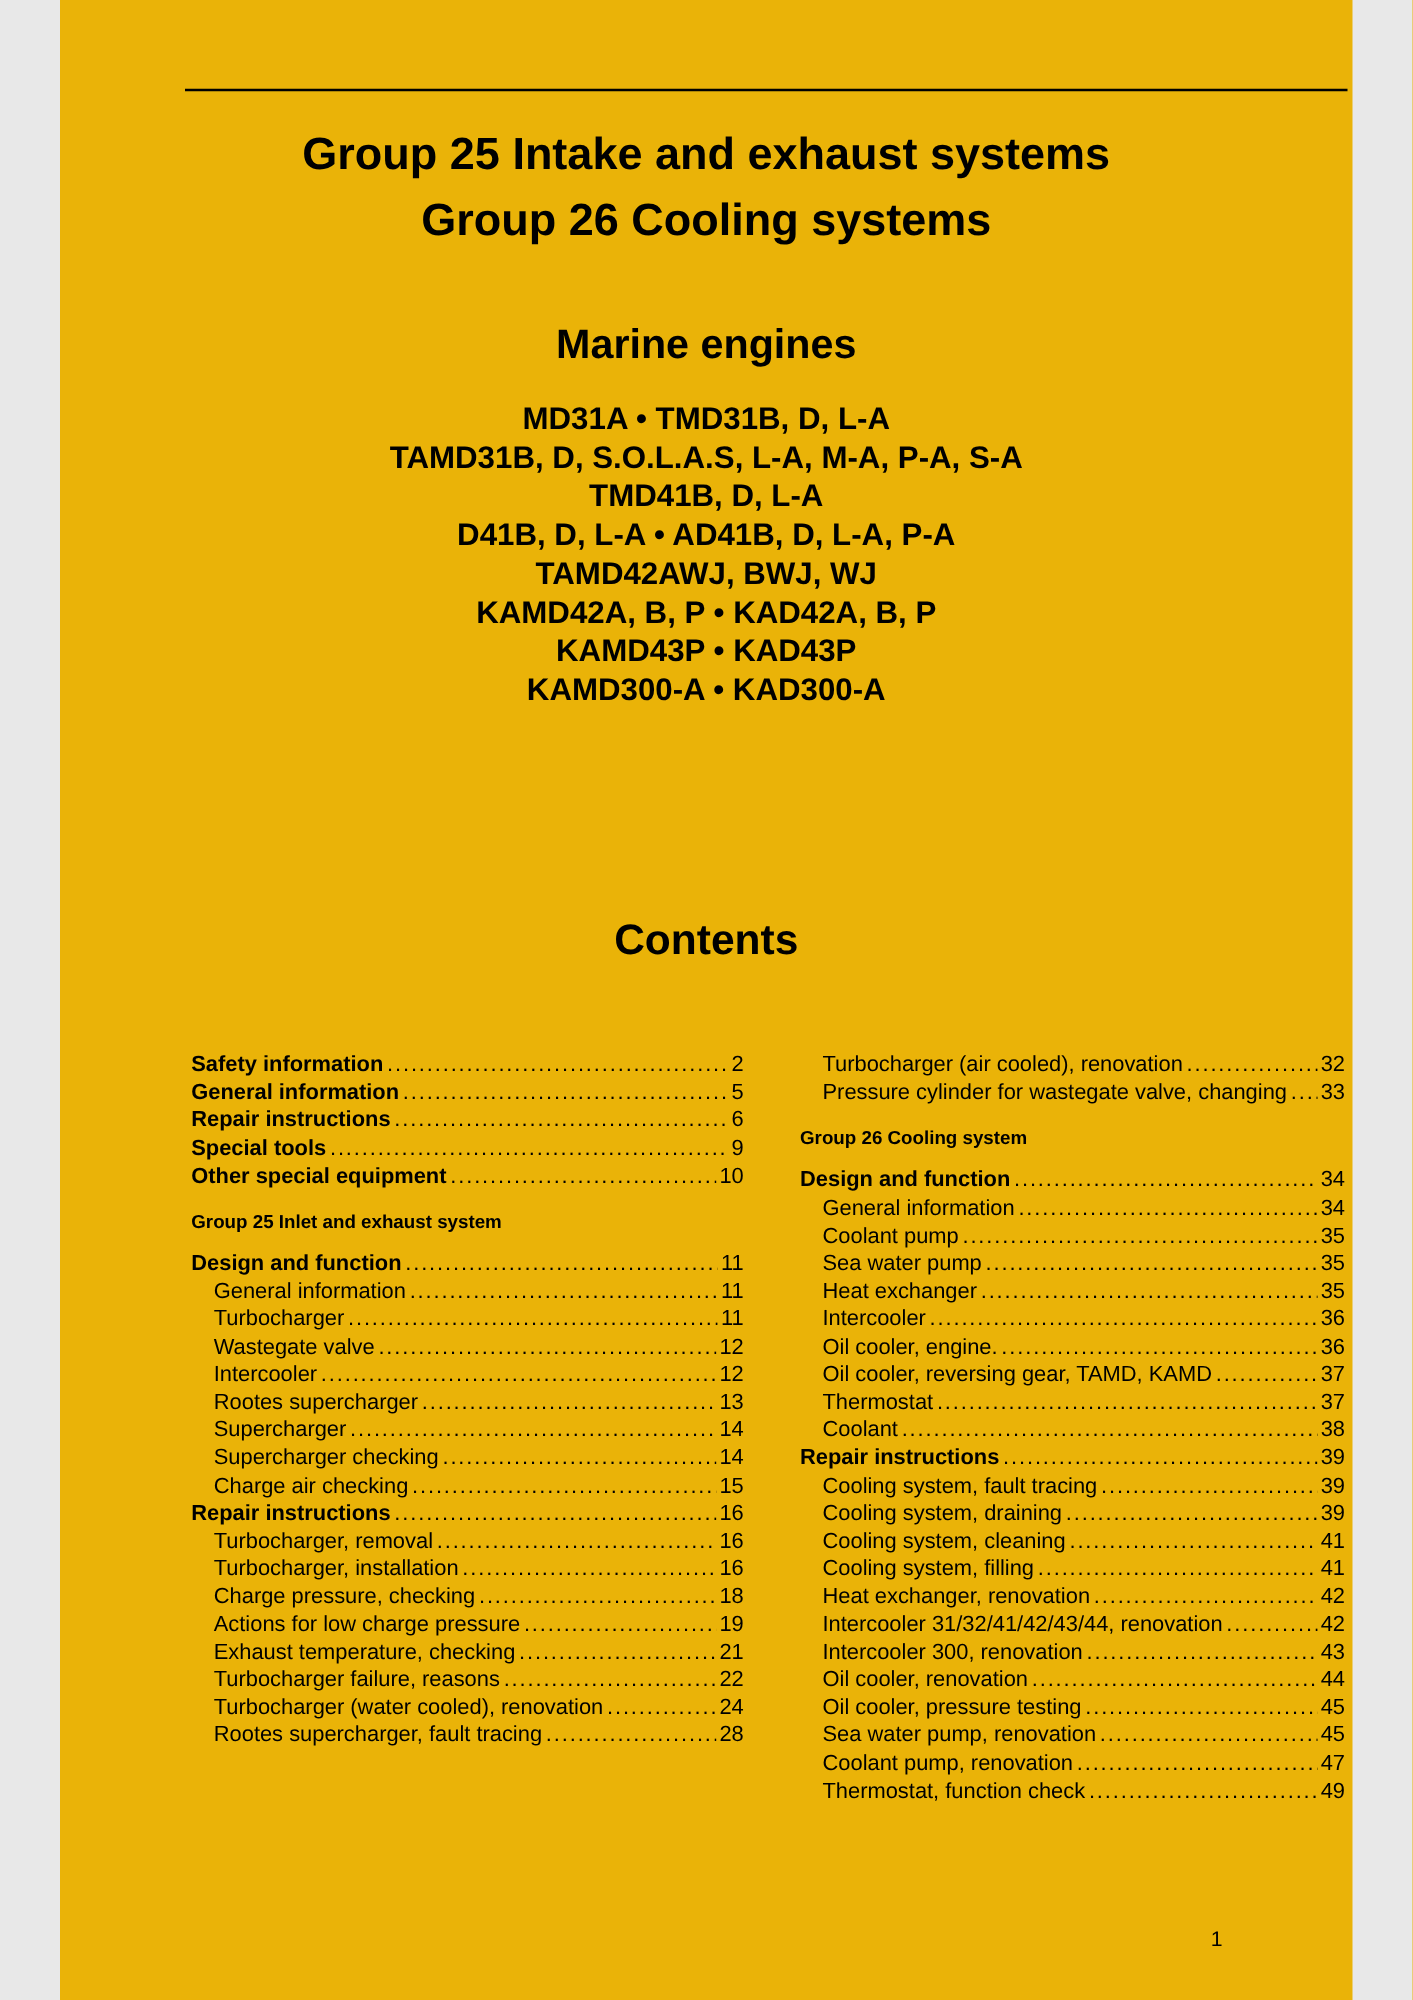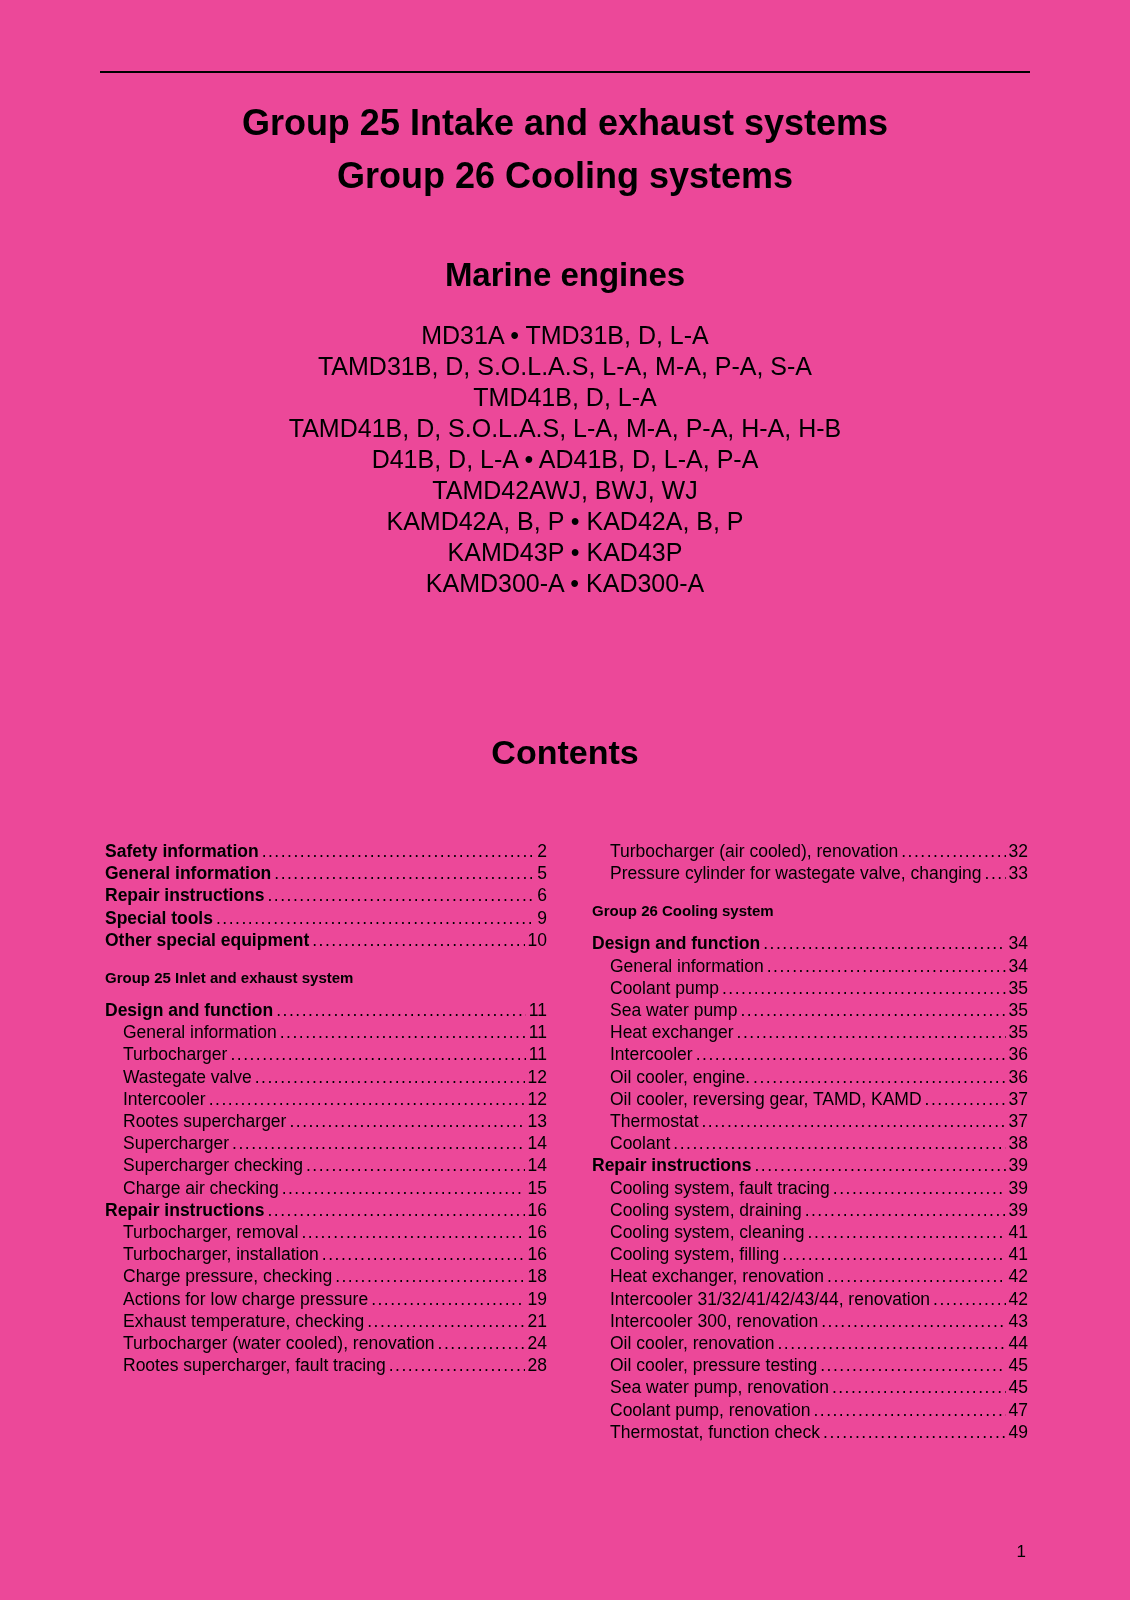--- a/index.html
+++ b/index.html
@@ -4,24 +4,24 @@
 <style>
   * { box-sizing: border-box; }
   html, body { margin: 0; padding: 0; }
   body {
     background: #e8e8e8;
     font-family: "Liberation Sans", sans-serif;
     color: #000;
   }
   .page {
     position: relative;
-    width: 1130px;
+    width: 1034px;
     height: 1600px;
     margin: 0 auto;
-    background: #ec4899;
+    background: #eab308;
     overflow: hidden;
   }
   .top-rule {
     position: absolute;
     left: 100px;
     top: 71px;
     width: 930px;
     border-top: 2px solid #000;
   }
   .title-block {
@@ -44,20 +44,21 @@
     font-size: 33px;
   }
   .engines {
     position: absolute;
     top: 320px;
     left: 0;
     width: 100%;
     text-align: center;
     font-size: 25px;
     line-height: 31px;
+    font-weight: bold;
   }
   .contents-heading {
     position: absolute;
     top: 733px;
     left: 0;
     width: 100%;
     text-align: center;
     font-weight: 700;
     font-size: 34px;
   }
@@ -114,21 +115,20 @@
     <div>Group 25 Intake and exhaust systems</div>
     <div>Group 26 Cooling systems</div>
   </div>
 
   <div class="subtitle">Marine engines</div>
 
   <div class="engines">
     <div>MD31A • TMD31B, D, L-A</div>
     <div>TAMD31B, D, S.O.L.A.S, L-A, M-A, P-A, S-A</div>
     <div>TMD41B, D, L-A</div>
-    <div>TAMD41B, D, S.O.L.A.S, L-A, M-A, P-A, H-A, H-B</div>
     <div>D41B, D, L-A • AD41B, D, L-A, P-A</div>
     <div>TAMD42AWJ, BWJ, WJ</div>
     <div>KAMD42A, B, P • KAD42A, B, P</div>
     <div>KAMD43P • KAD43P</div>
     <div>KAMD300-A • KAD300-A</div>
   </div>
 
   <div class="contents-heading">Contents</div>
 
   <div class="toc-col toc-left">
@@ -227,20 +227,25 @@
         <span class="toc-label">Actions for low charge pressure</span>
         <span class="toc-dots"></span>
         <span class="toc-page">19</span>
       </div>
       <div class="toc-row sub">
         <span class="toc-label">Exhaust temperature, checking</span>
         <span class="toc-dots"></span>
         <span class="toc-page">21</span>
       </div>
       <div class="toc-row sub">
+        <span class="toc-label">Turbocharger failure, reasons</span>
+        <span class="toc-dots"></span>
+        <span class="toc-page">22</span>
+      </div>
+      <div class="toc-row sub">
         <span class="toc-label">Turbocharger (water cooled), renovation</span>
         <span class="toc-dots"></span>
         <span class="toc-page">24</span>
       </div>
       <div class="toc-row sub">
         <span class="toc-label">Rootes supercharger, fault tracing</span>
         <span class="toc-dots"></span>
         <span class="toc-page">28</span>
       </div>
     </div>

